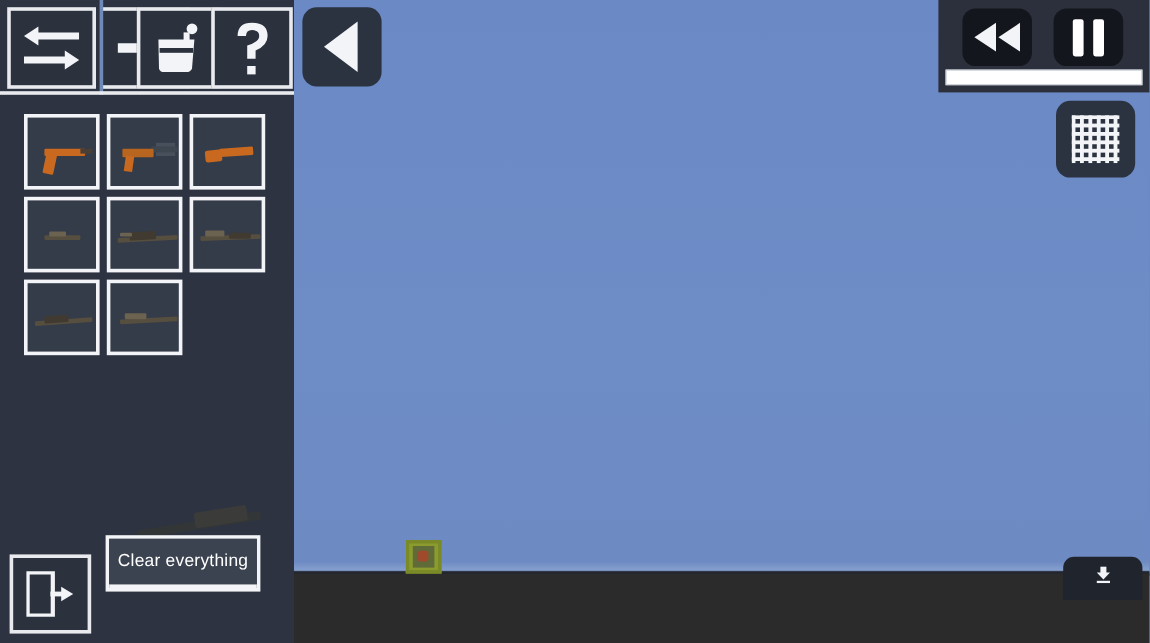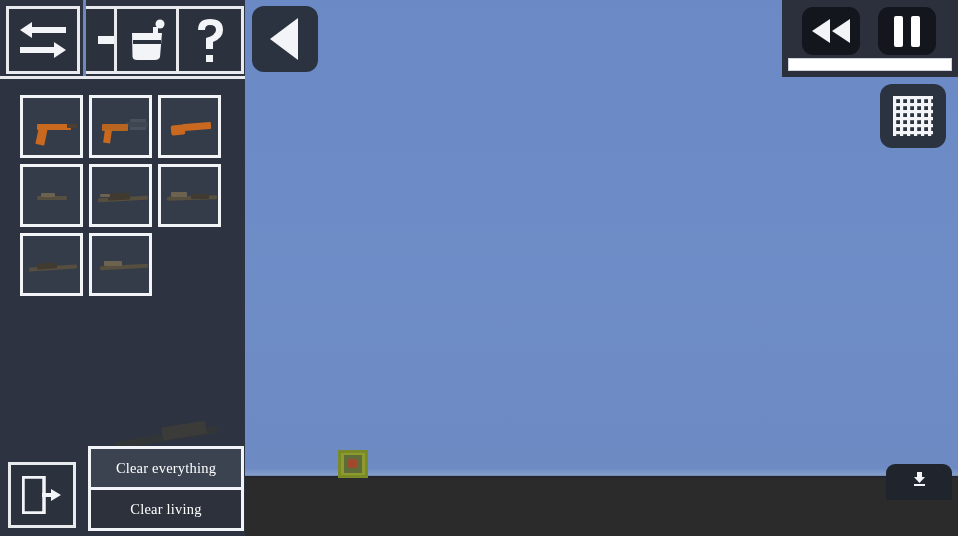--- a/index.html
+++ b/index.html
@@ -140,25 +140,24 @@
     position: absolute; left: 8px; top: 462px;
     width: 68px; height: 66px;
     border: 3px solid #e8eaee;
     background: #2b313d;
     display: flex; align-items: center; justify-content: center;
   }
   .ico-exit { width: 40px; height: 38px; }
 
   .context-menu {
     position: absolute; left: 88px; top: 446px;
-    width: 156px;
+    width: 129px;
     border: 3px solid #f2f4f7;
     background: #2c313c;
     padding: 0;
-    font-family: Liberation Serif, serif;
   }
   .menu-item {
     height: 38px;
     display: flex; align-items: center; justify-content: center;
     color: #ffffff;
     font-size: 14.5px;
     letter-spacing: .2px;
     background: #2c313c;
   }
   .menu-item.highlight { background: #3b4250; }
@@ -339,21 +338,20 @@
         <rect x="20" y="17" width="11" height="4" fill="#f2f4f7"></rect>
         <polygon points="29,13 39,19 29,25" fill="#f2f4f7"></polygon>
       </svg>
     </div>
 
   </div>
 
   <div class="context-menu">
     <div class="menu-item highlight">Clear everything</div>
     <div class="menu-sep"></div>
-    <div class="menu-item">Clear living</div>
   </div>
 
   <div class="back-btn">
     <div class="ico-back-tri"></div>
   </div>
 
   <div class="playback-panel">
     <div class="pb-btn rewind">
       <svg class="ico ico-rewind" viewBox="0 0 40 26">
         <polygon points="19,1 19,25 1,13" fill="#f2f4f7"></polygon>

